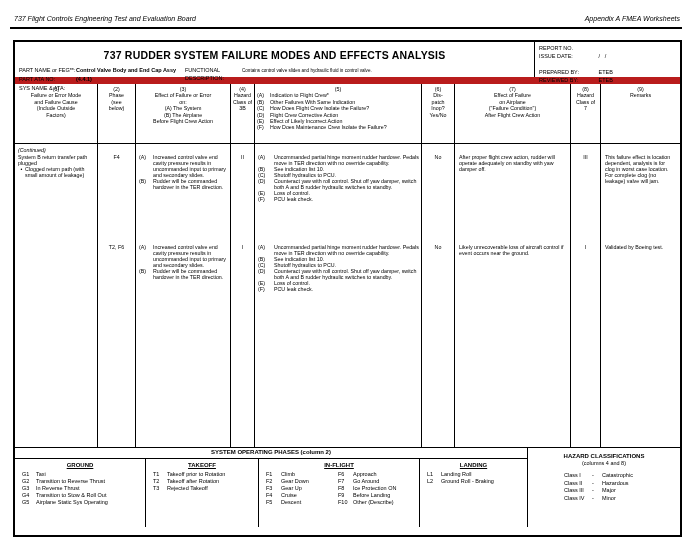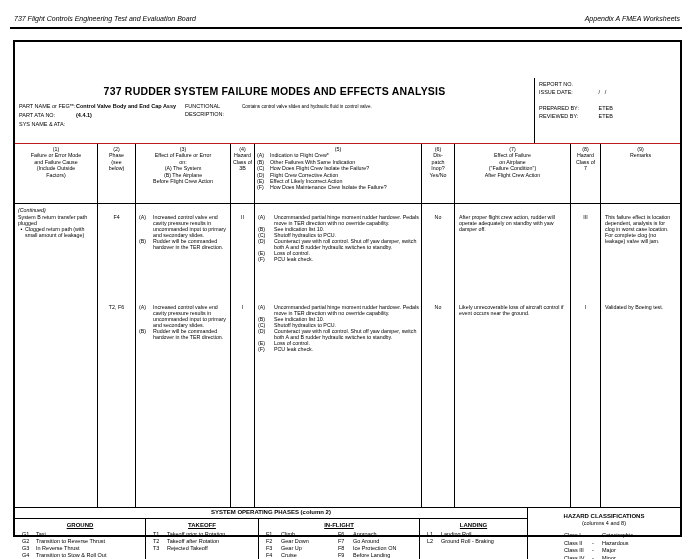--- a/index.html
+++ b/index.html
@@ -8,21 +8,21 @@
 
   
   .pg-hdr-left { position:absolute; left:14px; top:15px; font-size:7px; font-style:italic; }
   .pg-hdr-right { position:absolute; right:9px; top:15px; font-size:7px; font-style:italic; }
   .pg-rule { position:absolute; left:10px; top:27px; width:672px; height:2px; background:#000; }
 
   
   .tbl { position:absolute; left:13px; top:40px; width:669px; height:497px; border:2px solid #000; background:#fff; }
 
   
-  .title-block { position:relative; height:66px; border-bottom:1px solid #b91c1c; display:flex;margin-top:36px; }
+  .title-block { position:relative; height:42px; border-bottom:7px solid #b91c1c; display:flex; }
   .tb-left { flex:1; position:relative; }
   .report-title { text-align:center; font-weight:bold; font-size:10.5px; margin-top:7px; letter-spacing:0.2px; }
   .tb-line { position:absolute; font-size:5.5px; }
   .lbl { font-weight:normal; }
   .val-b { font-weight:bold; }
   .func-desc { position:absolute; font-size:4.6px; width:230px; }
   .tb-right { width:146px; border-left:1px solid #000; position:relative; font-size:5.5px; }
   .tbr-line { position:absolute; left:4px; }
   .tbr-lbl { display:inline-block; width:58px; }
 

